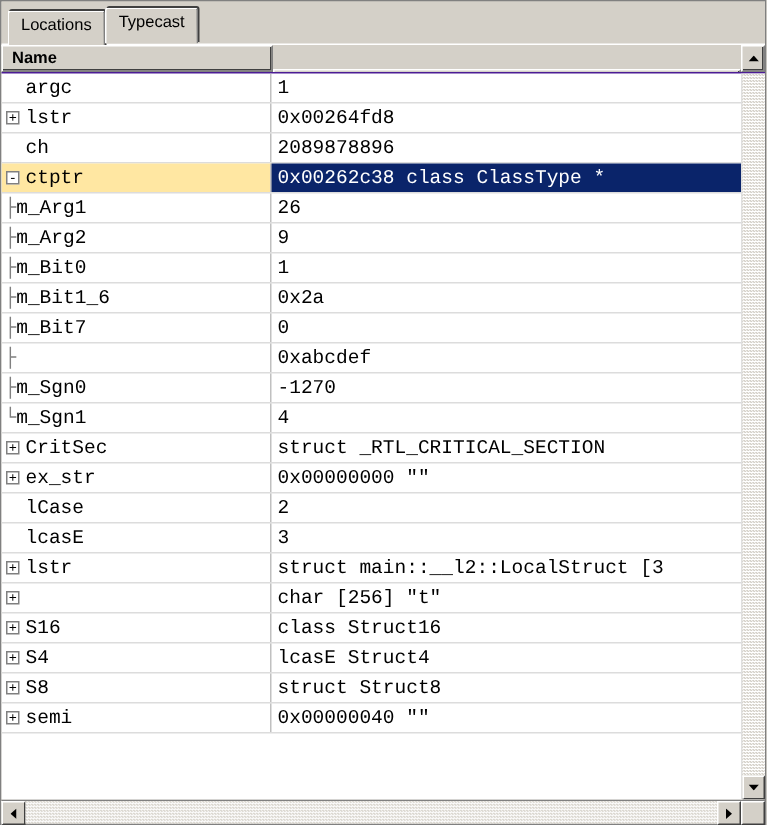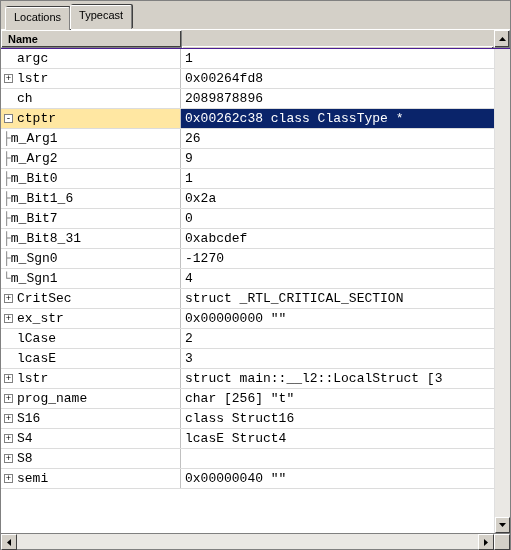--- a/index.html
+++ b/index.html
@@ -262,21 +262,20 @@
         <div class="row">
           <div class="cell-name">
             <span class="tree-lines">├  </span>
             <span class="name-text">m_Bit7</span>
           </div>
           <div class="cell-value">0</div>
         </div>
         <div class="row">
           <div class="cell-name">
             <span class="tree-lines">├  </span>
-            <span class="name-text">m_Bit8_31</span>
           </div>
           <div class="cell-value">0xabcdef</div>
         </div>
         <div class="row">
           <div class="cell-name">
             <span class="tree-lines">├  </span>
             <span class="name-text">m_Sgn0</span>
           </div>
           <div class="cell-value">-1270</div>
         </div>
@@ -327,21 +326,20 @@
             </span>
             <span class="name-text">lstr</span>
           </div>
           <div class="cell-value">struct main::__l2::LocalStruct [3</div>
         </div>
         <div class="row">
           <div class="cell-name">
             <span class="tree-glyph">
               <span class="glyph-box">+</span>
             </span>
-            <span class="name-text">prog_name</span>
           </div>
           <div class="cell-value">char [256] "t"</div>
         </div>
         <div class="row">
           <div class="cell-name">
             <span class="tree-glyph">
               <span class="glyph-box">+</span>
             </span>
             <span class="name-text">S16</span>
           </div>
@@ -356,20 +354,21 @@
           </div>
           <div class="cell-value">lcasE Struct4</div>
         </div>
         <div class="row">
           <div class="cell-name">
             <span class="tree-glyph">
               <span class="glyph-box">+</span>
             </span>
             <span class="name-text">S8</span>
           </div>
+          <div class="cell-value">struct Struct8</div>
         </div>
         <div class="row">
           <div class="cell-name">
             <span class="tree-glyph">
               <span class="glyph-box">+</span>
             </span>
             <span class="name-text">semi</span>
           </div>
           <div class="cell-value">0x00000040 ""</div>
         </div>

